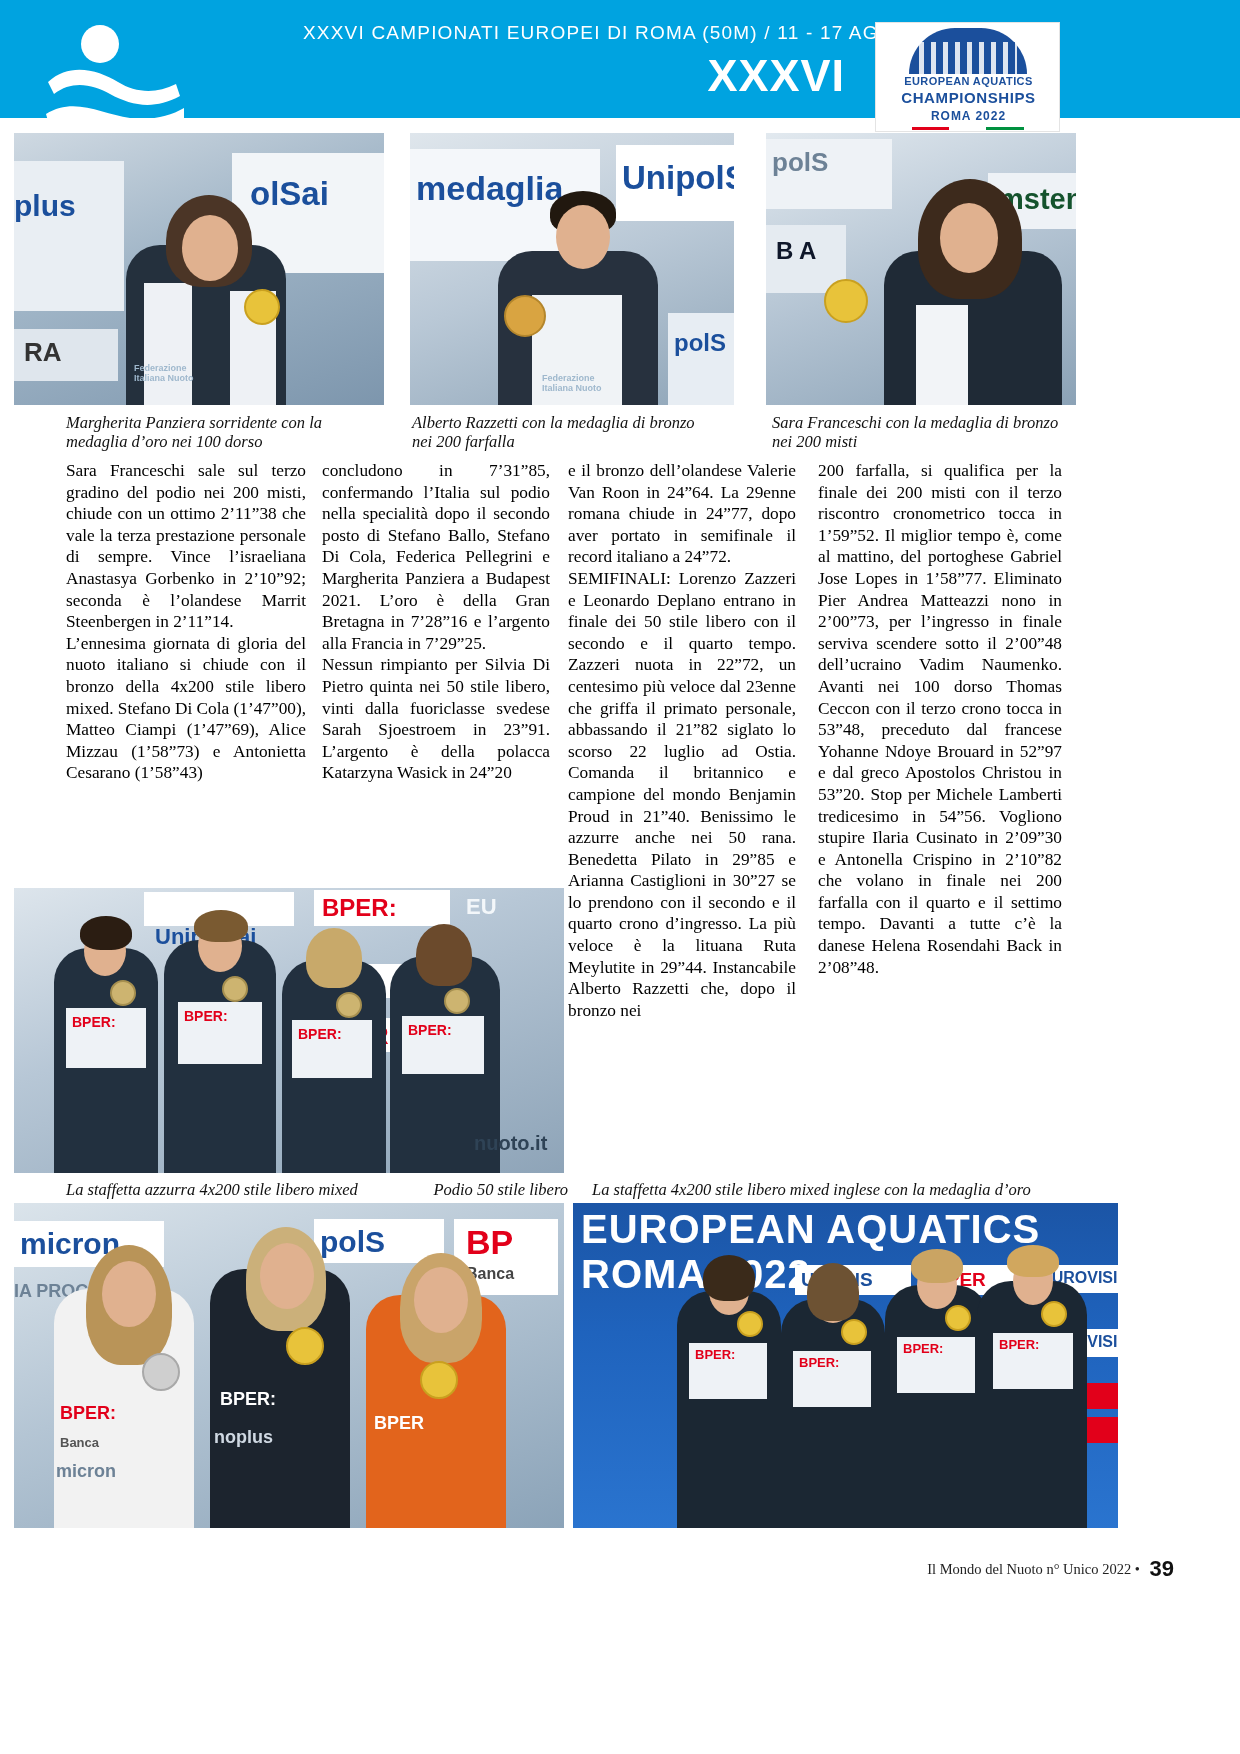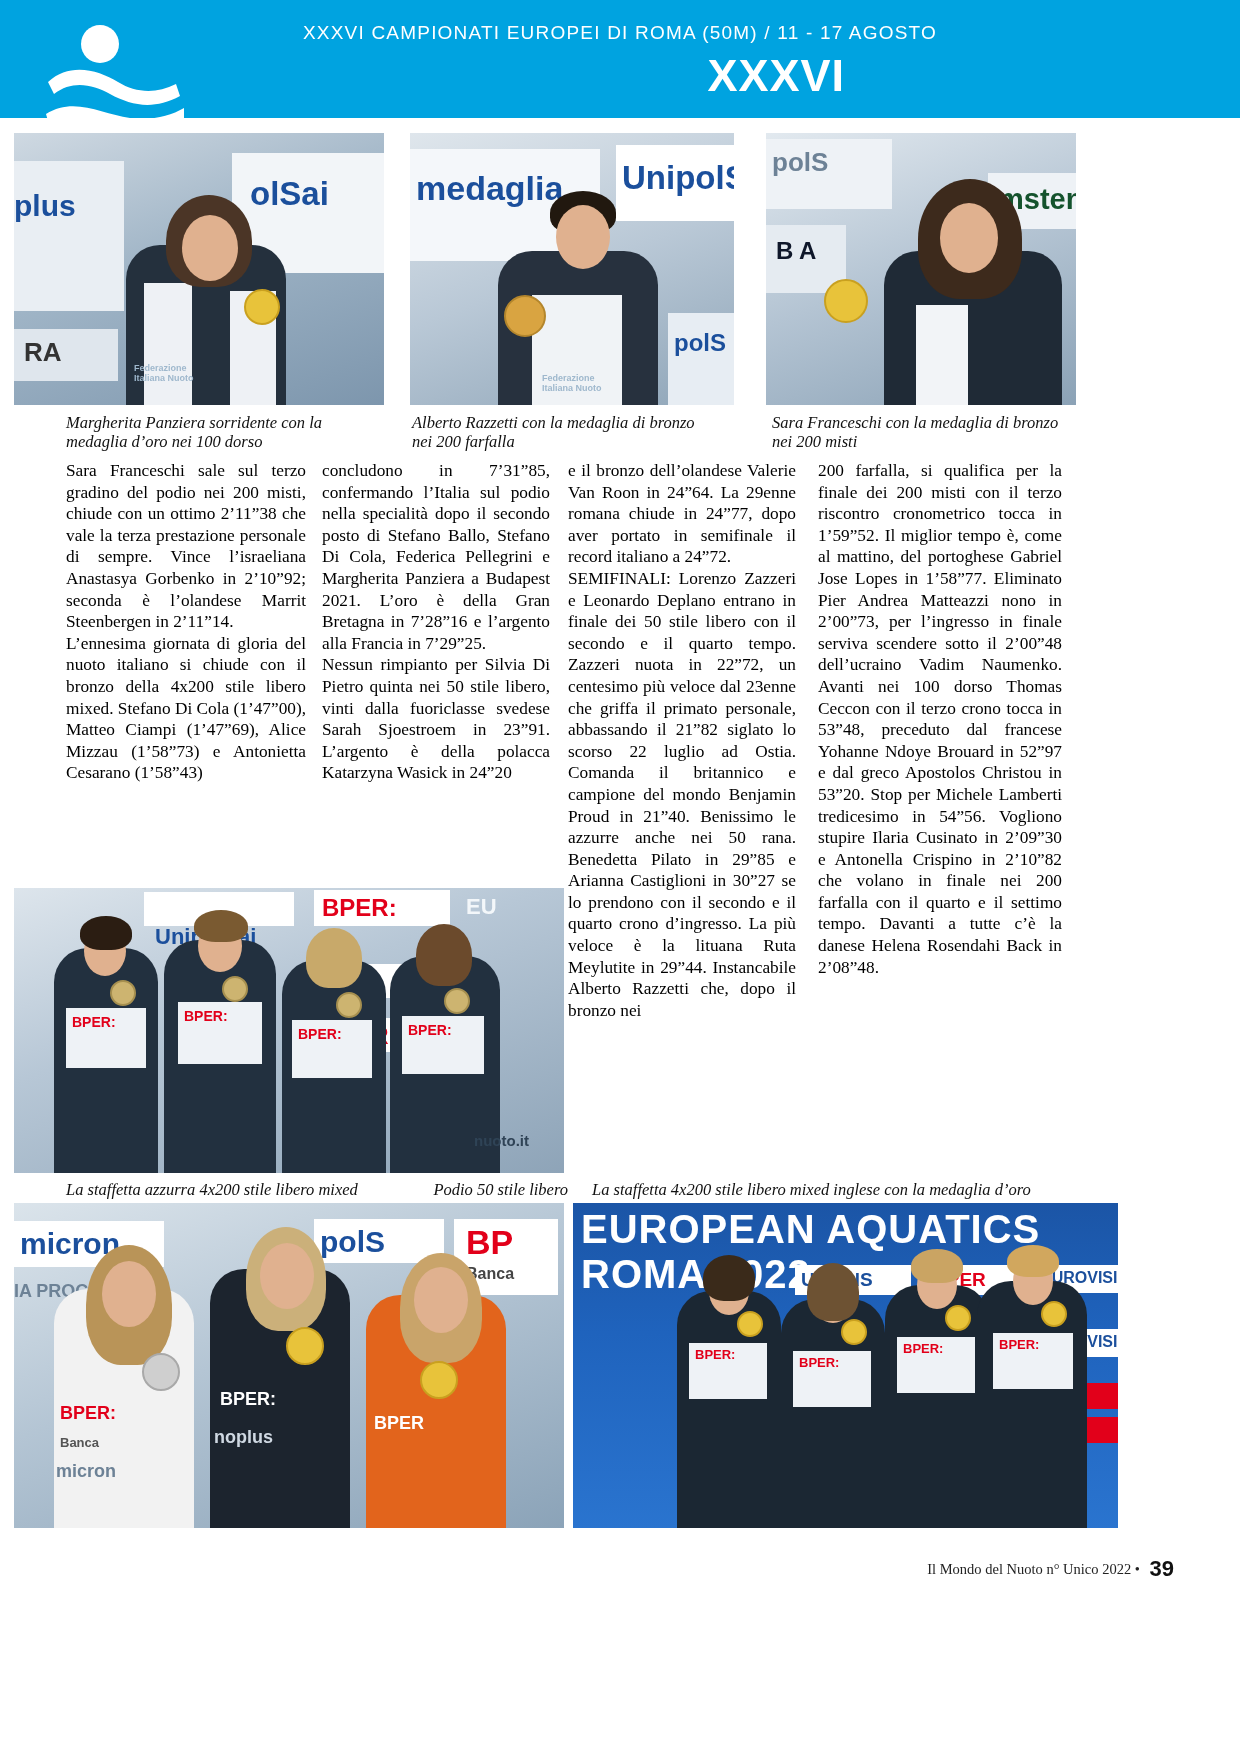--- a/index.html
+++ b/index.html
@@ -147,20 +147,27 @@
 
 <div class="header">
   <svg class="swimmer-logo" viewBox="0 0 150 140">
     <circle cx="60" cy="26" r="19" fill="#ffffff"></circle>
     <path d="M8 64 C30 44 58 52 78 64 C96 75 116 76 136 66 L140 78 C114 92 92 88 70 76 C52 66 32 62 14 76 Z" fill="#ffffff"></path>
     <path d="M6 96 C34 78 62 96 90 100 C112 103 130 98 144 90 L144 106 C126 116 104 118 82 112 C56 105 34 94 10 110 Z" fill="#ffffff"></path>
   </svg>
   <div class="header-kicker">XXXVI CAMPIONATI EUROPEI DI ROMA (50M) / 11 - 17 AGOSTO</div>
   <div class="header-city">XXXVI</div>
 
+  <div class="logo-box">
+    <div class="logo-arch"></div>
+    <div class="logo-txt1">EUROPEAN AQUATICS</div>
+    <div class="logo-txt2">CHAMPIONSHIPS</div>
+    <div class="logo-bar"></div>
+    <div class="logo-txt3">ROMA 2022</div>
+  </div>
 </div>
 
 <div class="photo" id="photo1">
   <div class="ph-inner">
     <div class="pool-bg"></div>
     <div class="board" style="left:0;top:28px;width:110px;height:150px;background:#e9eef3;"></div>
     <div class="sponsor" style="left:0;top:56px;font-size:30px;">plus</div>
     <div class="board" style="left:218px;top:20px;width:152px;height:120px;background:#f2f5f8;"></div>
     <div class="sponsor" style="left:236px;top:42px;font-size:33px;">olSai</div>
     <div class="board" style="left:0;top:196px;width:104px;height:52px;background:#dfe6ed;"></div>
@@ -261,21 +268,21 @@
 
     <div class="jacketwhite" style="left:52px;top:120px;width:80px;height:60px;background:#eef2f6;"></div>
     <div class="jacketwhite" style="left:164px;top:114px;width:84px;height:62px;background:#eef2f6;"></div>
     <div class="jacketwhite" style="left:278px;top:132px;width:80px;height:58px;background:#eef2f6;"></div>
     <div class="jacketwhite" style="left:388px;top:128px;width:82px;height:58px;background:#eef2f6;"></div>
 
     <div class="sponsor" style="left:58px;top:126px;font-size:14px;color:#e2001a;">BPER:</div>
     <div class="sponsor" style="left:170px;top:120px;font-size:14px;color:#e2001a;">BPER:</div>
     <div class="sponsor" style="left:284px;top:138px;font-size:14px;color:#e2001a;">BPER:</div>
     <div class="sponsor" style="left:394px;top:134px;font-size:14px;color:#e2001a;">BPER:</div>
-    <div class="sponsor" style="left:460px;top:244px;font-size:15px;color:#2f4356;">nuoto.it</div>
+    <div class="sponsor" style="left:460px;top:244px;font-size:20px;color:#2f4356;">nuoto.it</div>
   </div>
 </div>
 <div class="cap" id="cap4">La staffetta azzurra 4x200 stile libero mixed</div>
 <div class="cap" id="cap5">Podio 50 stile libero</div>
 <div class="cap" id="cap6">La staffetta 4x200 stile libero mixed inglese con la medaglia d’oro</div>
 
 <div class="photo" id="photo5">
   <div class="ph-inner">
     <div class="pool-bg" style="background:linear-gradient(160deg,#dbe4eb 0%,#b4c5d4 45%,#8ba3b8 100%);"></div>
     <div class="board" style="left:0;top:18px;width:150px;height:46px;background:#ffffff;"></div>

